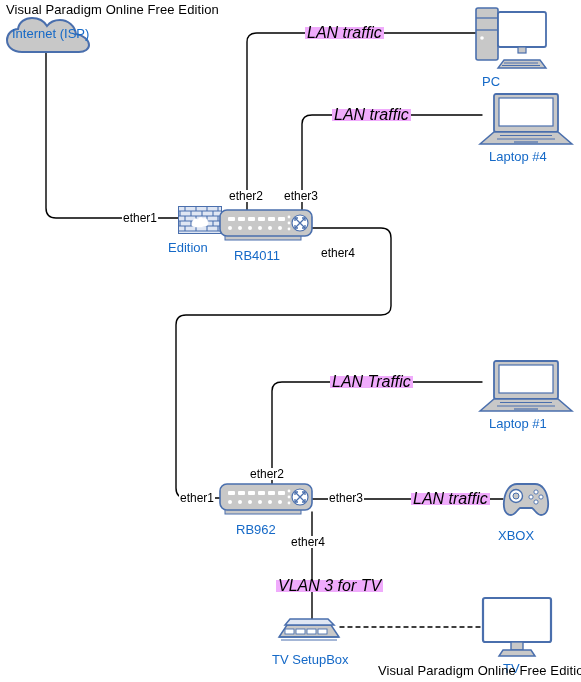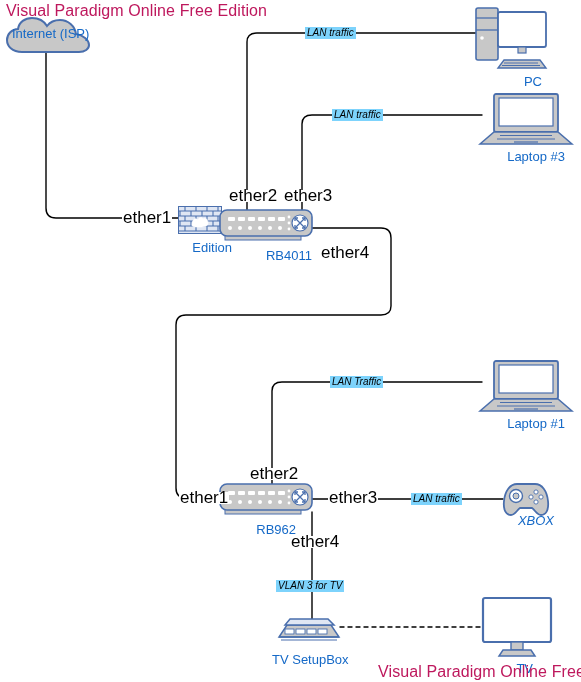--- a/index.html
+++ b/index.html
@@ -17,52 +17,52 @@
   }
   svg.layer {
     position: absolute;
     left: 0;
     top: 0;
     width: 581px;
     height: 682px;
   }
   .wm {
     position: absolute;
-    color: #be185d;
-    font-size: 16px;
+    color: #000000;
+    font-size: 13px;
     font-family: "Liberation Sans", sans-serif;
     white-space: nowrap;
     letter-spacing: 0.1px;
   }
   .wm-top { left: 6px; top: 2px; }
   .wm-bottom { left: 378px; top: 663px; }
 
   .dev-label {
     position: absolute;
     color: #1569c7;
     font-size: 13px;
     font-family: "Liberation Sans", sans-serif;
     white-space: nowrap;
-    text-align: right;
+    text-align: left;
   }
   .edge-label {
     position: absolute;
     color: #000000;
-    font-size: 10px;
+    font-size: 16px;
     font-style: italic;
     font-family: "Liberation Sans", sans-serif;
     white-space: nowrap;
-    background: #7dd3fc;
+    background: #f0abfc;
     padding: 0 2px;
     line-height: 12px;
   }
   .port-label {
     position: absolute;
     color: #000000;
-    font-size: 17px;
+    font-size: 12px;
     font-family: "Liberation Sans", sans-serif;
     white-space: nowrap;
     background: #ffffff;
     padding: 0 1px;
     line-height: 12px;
   }
   .cloud-label {
     position: absolute;
     color: #1569c7;
     font-size: 13px;
@@ -164,21 +164,21 @@
         <circle cx="70" cy="21" r="1.4"></circle>
       </g>
       <circle cx="81" cy="15" r="8" fill="#ffffff" stroke="#4a6fad" stroke-width="1.2"></circle>
       <g stroke="#4a6fad" stroke-width="1.3" fill="none">
         <path d="M76 10 L86 20 M86 10 L76 20"></path>
         <path d="M76 10 L76 13 M76 10 L79 10 M86 10 L83 10 M86 10 L86 13
                  M76 20 L76 17 M76 20 L79 20 M86 20 L86 17 M86 20 L83 20"></path>
       </g>
     </svg>
   </div>
-  <div class="dev-label" style="left:248px; top:248px; width:64px;">RB4011</div>
+  <div class="dev-label" style="left:234px; top:248px; width:64px;">RB4011</div>
 
   <div class="node" style="left:474px; top:6px; width:76px; height:66px;">
     <svg width="76" height="66" viewBox="0 0 76 66">
       <rect x="2" y="2" width="22" height="52" rx="2" fill="#c8c8c8" stroke="#4a6fad" stroke-width="1.6"></rect>
       <line x1="2" y1="12" x2="24" y2="12" stroke="#4a6fad" stroke-width="1.3"></line>
       <line x1="2" y1="24" x2="24" y2="24" stroke="#4a6fad" stroke-width="1.3"></line>
       <circle cx="8" cy="32" r="1.8" fill="#ffffff"></circle>
       <rect x="24" y="6" width="48" height="35" rx="2" fill="#ffffff" stroke="#4a6fad" stroke-width="1.8"></rect>
       <rect x="44" y="41" width="8" height="6" fill="#c8c8c8" stroke="#4a6fad" stroke-width="1.2"></rect>
       <path d="M30 54 L66 54 L72 62 L24 62 Z" fill="#c8c8c8" stroke="#4a6fad" stroke-width="1.4"></path>
@@ -195,21 +195,21 @@
       <rect x="16" y="2" width="64" height="38" rx="2" fill="#c8c8c8" stroke="#4a6fad" stroke-width="1.8"></rect>
       <rect x="21" y="6" width="54" height="28" fill="#ffffff" stroke="#4a6fad" stroke-width="1.2"></rect>
       <path d="M16 40 L80 40 L94 52 L2 52 Z" fill="#c8c8c8" stroke="#4a6fad" stroke-width="1.6"></path>
       <g stroke="#4a6fad" stroke-width="1.2">
         <line x1="22" y1="43.5" x2="74" y2="43.5"></line>
         <line x1="19" y1="47" x2="77" y2="47"></line>
         <line x1="36" y1="50" x2="60" y2="50"></line>
       </g>
     </svg>
   </div>
-  <div class="dev-label" style="left:489px; top:149px; width:76px;">Laptop #3</div>
+  <div class="dev-label" style="left:489px; top:149px; width:76px;">Laptop #4</div>
 
   <div class="node" style="left:478px; top:359px; width:96px; height:54px;">
     <svg width="96" height="54" viewBox="0 0 96 54">
       <rect x="16" y="2" width="64" height="38" rx="2" fill="#c8c8c8" stroke="#4a6fad" stroke-width="1.8"></rect>
       <rect x="21" y="6" width="54" height="28" fill="#ffffff" stroke="#4a6fad" stroke-width="1.2"></rect>
       <path d="M16 40 L80 40 L94 52 L2 52 Z" fill="#c8c8c8" stroke="#4a6fad" stroke-width="1.6"></path>
       <g stroke="#4a6fad" stroke-width="1.2">
         <line x1="22" y1="43.5" x2="74" y2="43.5"></line>
         <line x1="19" y1="47" x2="77" y2="47"></line>
         <line x1="36" y1="50" x2="60" y2="50"></line>
@@ -256,21 +256,21 @@
       <circle cx="16" cy="17" r="6.5" fill="#ffffff" stroke="#4a6fad" stroke-width="1.4"></circle>
       <circle cx="16" cy="17" r="3" fill="#c8c8c8" stroke="#4a6fad" stroke-width="1"></circle>
       <g fill="#ffffff" stroke="#4a6fad" stroke-width="0.9">
         <circle cx="36" cy="13" r="2.1"></circle>
         <circle cx="41" cy="18" r="2.1"></circle>
         <circle cx="36" cy="23" r="2.1"></circle>
         <circle cx="31" cy="18" r="2.1"></circle>
       </g>
     </svg>
   </div>
-  <div class="dev-label" style="left:498px; top:513px; width:56px;font-style:italic;">XBOX</div>
+  <div class="dev-label" style="left:498px; top:528px; width:56px;">XBOX</div>
 
   <div class="node" style="left:277px; top:615px; width:64px; height:28px;">
     <svg width="64" height="28" viewBox="0 0 64 28">
       <path d="M10 10 L54 10 L62 22 L2 22 Z" fill="#c8c8c8" stroke="#4a6fad" stroke-width="1.5"></path>
       <path d="M13 4 L51 4 L57 10 L8 10 Z" fill="#dfe6f3" stroke="#4a6fad" stroke-width="1.5"></path>
       <g fill="#ffffff" stroke="#4a6fad" stroke-width="0.9">
         <rect x="8" y="14" width="9" height="5"></rect>
         <rect x="19" y="14" width="9" height="5"></rect>
         <rect x="30" y="14" width="9" height="5"></rect>
         <rect x="41" y="14" width="9" height="5"></rect>

